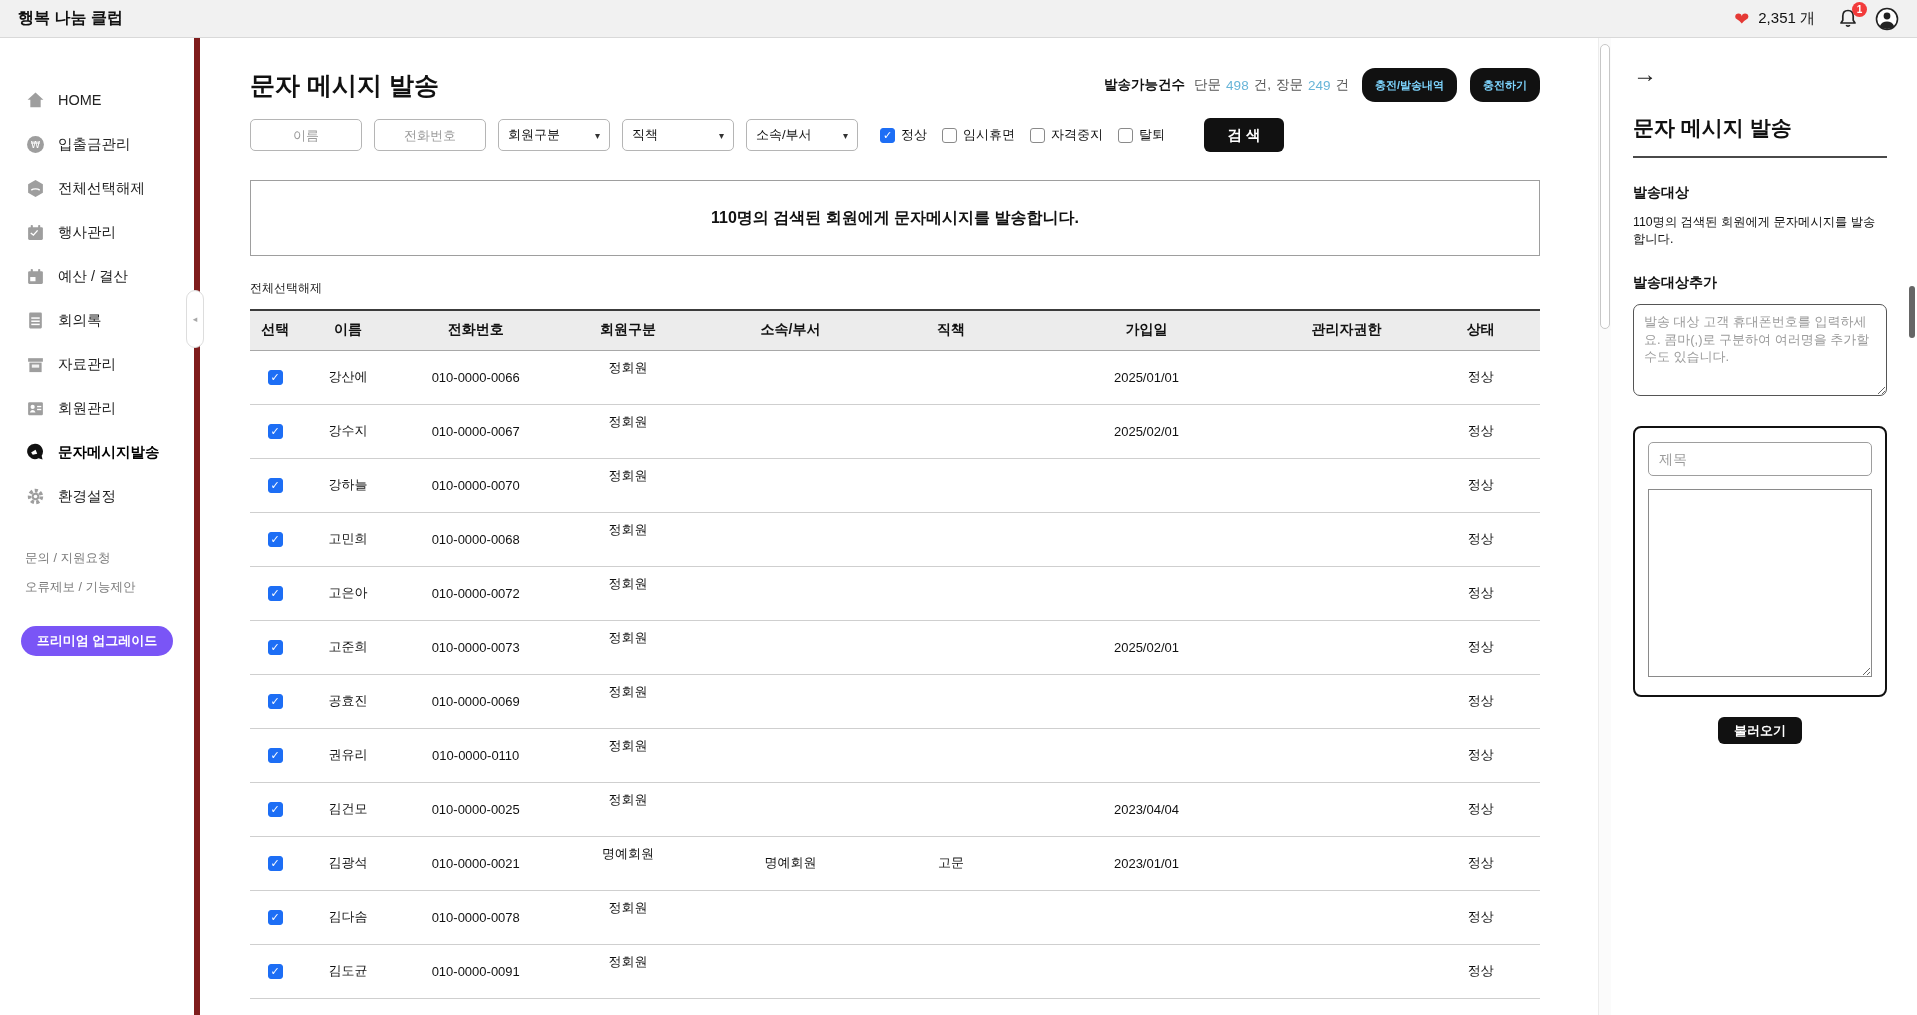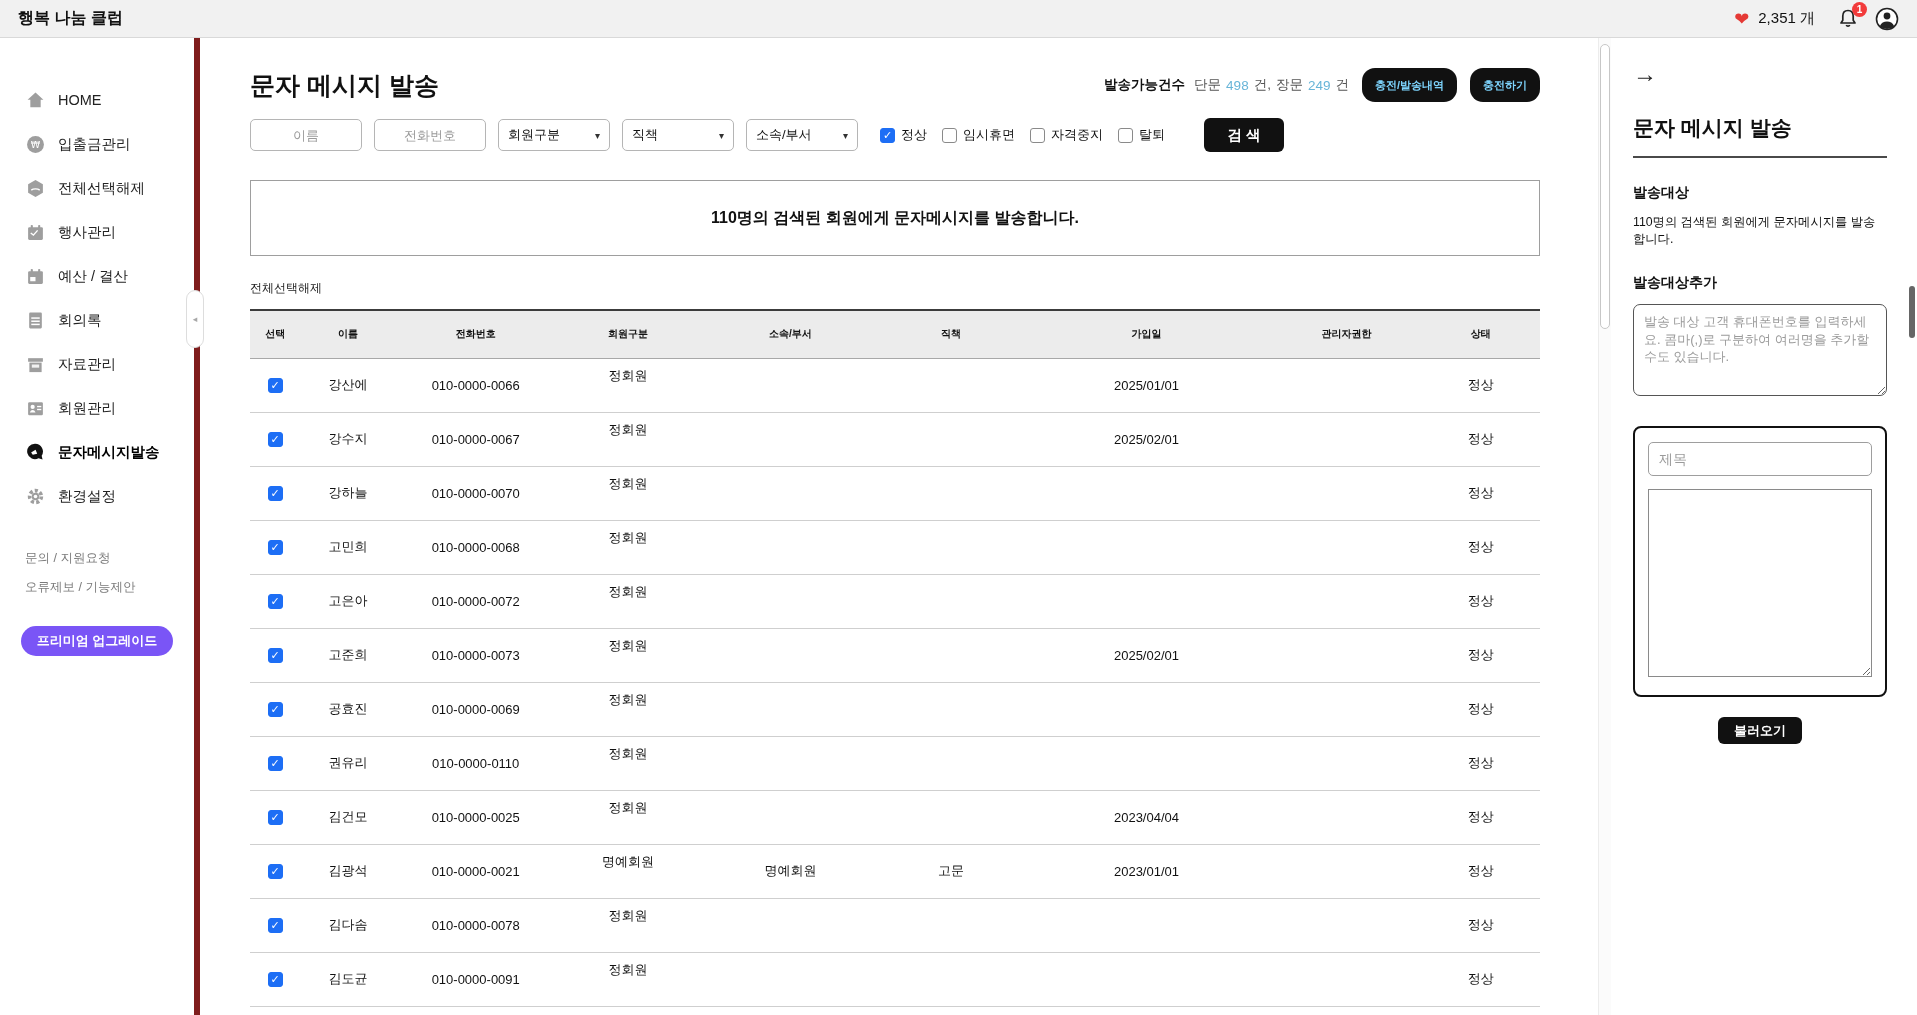--- a/index.html
+++ b/index.html
@@ -69,21 +69,21 @@
   .search-btn { margin-left:12px; background:#111; color:#fff; border:none; border-radius:6px;
     width:80px; height:34px; font-size:14.5px; font-weight:700; cursor:pointer; font-family:inherit; }
 
   .notice-box { margin-top:28px; border:1px solid #9e9e9e; height:76px; display:flex;
     align-items:center; justify-content:center; font-size:16px; font-weight:700; }
 
   .deselect { margin-top:24px; display:inline-block; font-size:12px; color:#222; cursor:pointer; }
 
   table { margin-top:12px; width:100%; border-collapse:collapse; table-layout:fixed; }
   thead tr { background:#ececec; }
-  th { height:48px; font-size:10px; font-weight:700; border-top:2px solid #3c3c3c;
+  th { height:40px; font-size:14px; font-weight:700; border-top:2px solid #3c3c3c;
     border-bottom:1px solid #a8a8a8; text-align:center; }
   td { height:54px; text-align:center; font-size:13px; border-bottom:1px solid #cfcfcf; }
   .raised { position:relative; top:-9px; display:inline-block; }
 
   
   .vscroll { width:13px; min-width:13px; background:#fbfbfb; border-left:1px solid #ececec;
     position:relative; }
   .vthumb { position:absolute; left:1px; top:6px; width:10px; height:285px; background:#fff;
     border:1px solid #c7c7c7; border-radius:6px; cursor:pointer; }
 

